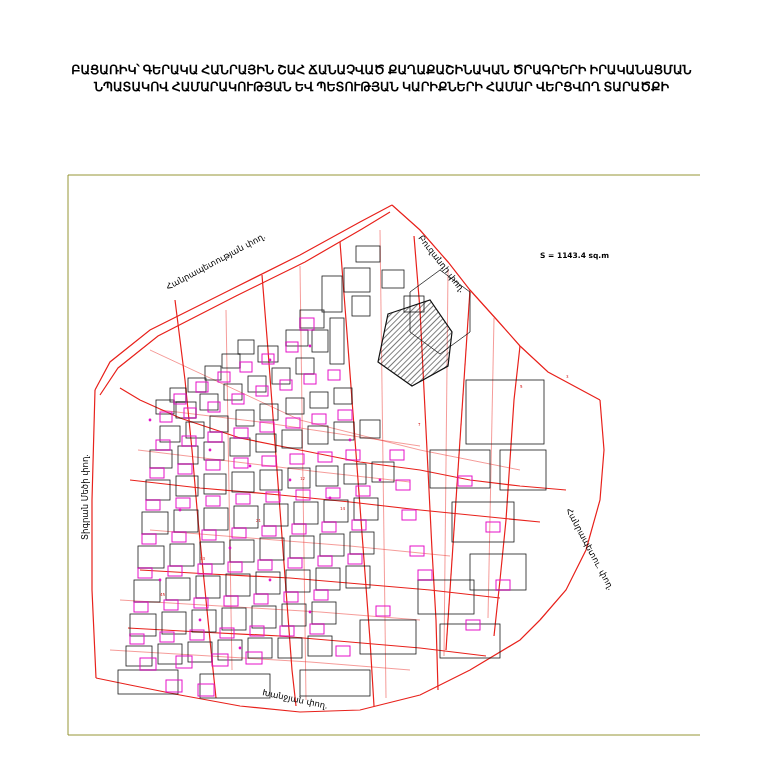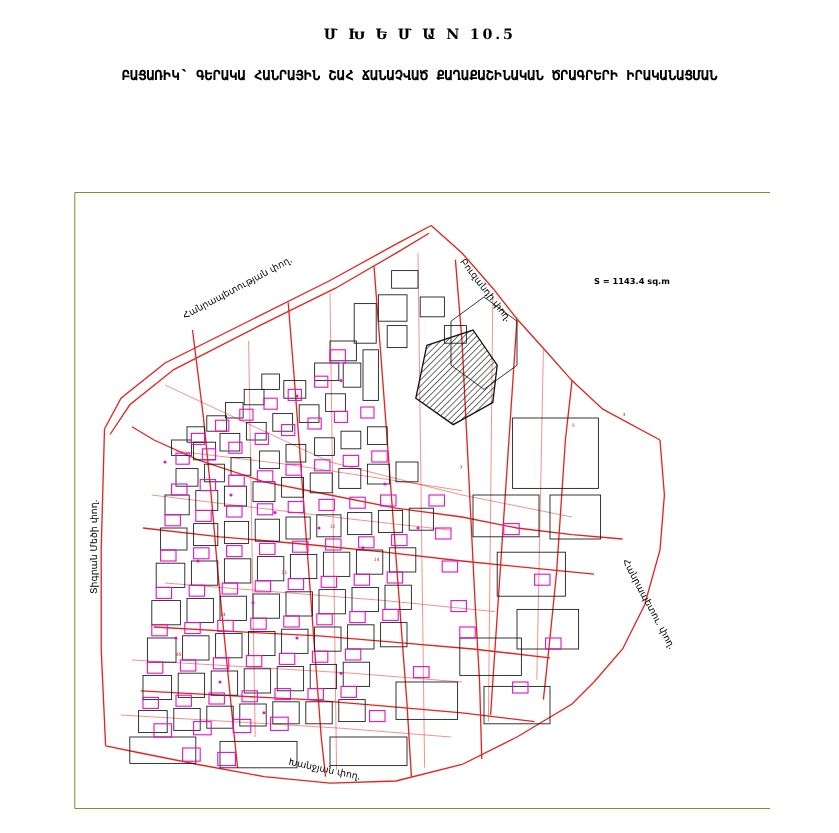--- a/index.html
+++ b/index.html
@@ -30,21 +30,21 @@
     font-size: 13px;
     font-weight: bold;
     letter-spacing: 2.5px;
   }
   .subtitle {
     position: absolute;
     top: 62px;
     left: 16px;
     width: 731px;
     text-align: center;
-    font-family: Liberation Mono, monospace;
+    font-family: Liberation Serif, serif;
     font-size: 12.5px;
     font-weight: bold;
     line-height: 17px;
   }
   .subtitle-line3 {
     display: block;
     font-size: 12.5px;
     font-weight: bold;
     margin-top: 2px;
   }
@@ -73,25 +73,25 @@
     font-family: "DejaVu Sans", sans-serif;
     font-size: 4px;
     fill: #d01010;
   }
 </style>
 </head>
 <body>
 
 <div class="page">
 
-  <div class="doc-title">Մ Խ Ե Մ Ա N 10.5</div>
 
   <div class="subtitle">
     <span>ԲԱՑԱՌԻԿ՝ ԳԵՐԱԿԱ ՀԱՆՐԱՅԻՆ ՇԱՀ ՃԱՆԱՉՎԱԾ ՔԱՂԱՔԱՇԻՆԱԿԱՆ ԾՐԱԳՐԵՐԻ ԻՐԱԿԱՆԱՑՄԱՆ</span>
     <br>
+    <span>ՆՊԱՏԱԿՈՎ ՀԱՄԱՐԱԿՈՒԹՅԱՆ ԵՎ ՊԵՏՈՒԹՅԱՆ ԿԱՐԻՔՆԵՐԻ ՀԱՄԱՐ ՎԵՐՑՎՈՂ ՏԱՐԱԾՔԻ</span>
   </div>
 
   <div class="map-wrap">
     <svg class="map" width="763" height="600" viewBox="0 0 763 600" xmlns="http://www.w3.org/2000/svg">
 
       <g>
         <line x1="68" y1="25" x2="700" y2="25" stroke="#8a8a20" stroke-width="0.9"></line>
         <line x1="68" y1="25" x2="68" y2="585" stroke="#8a8a20" stroke-width="0.9"></line>
         <line x1="68" y1="585" x2="700" y2="585" stroke="#8a8a20" stroke-width="0.9"></line>
       </g>

